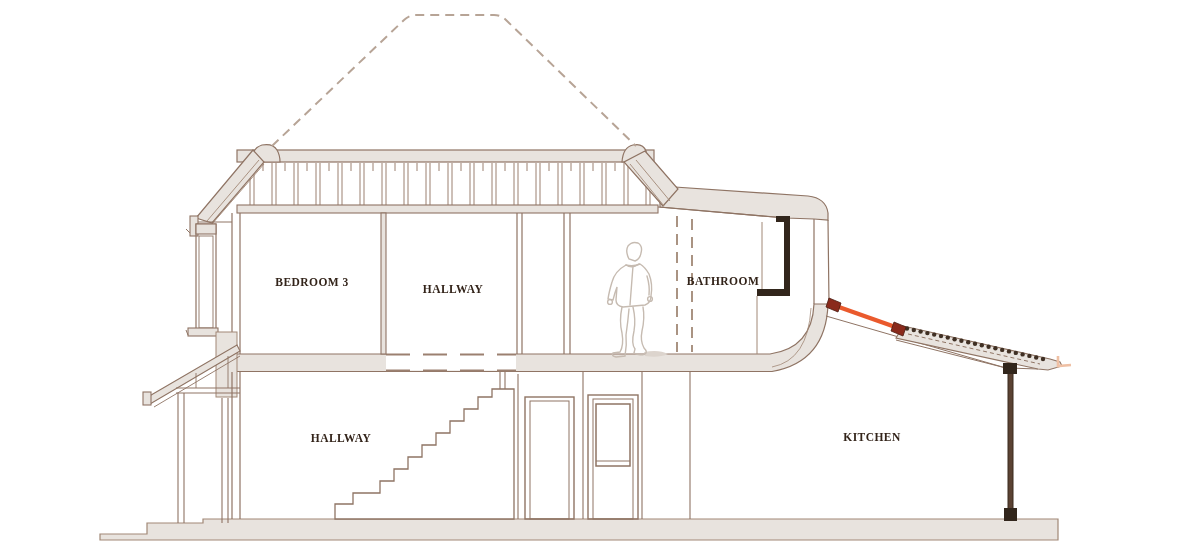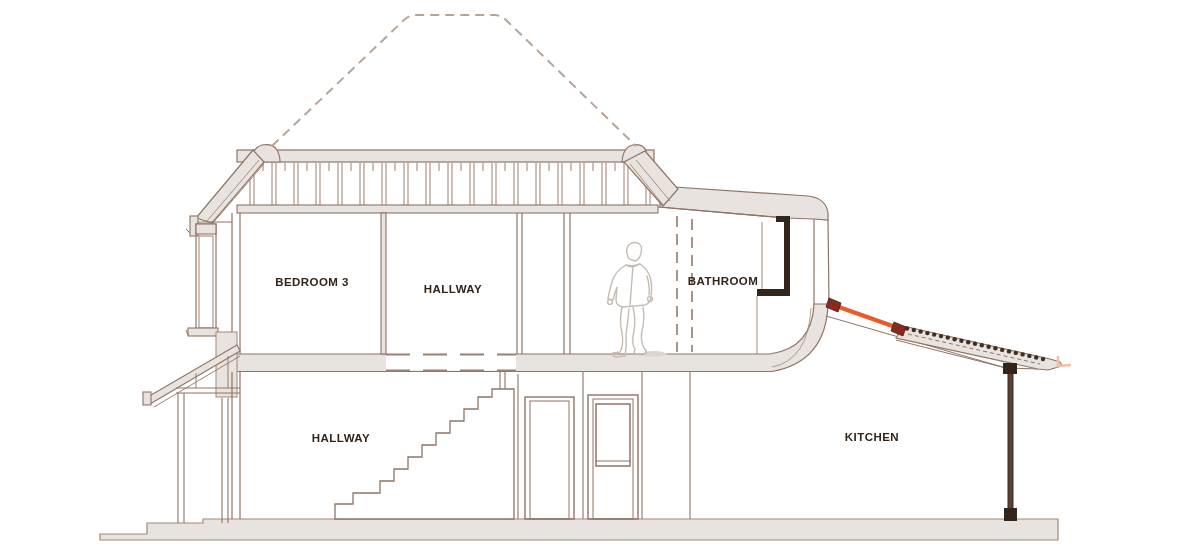--- a/index.html
+++ b/index.html
@@ -1,17 +1,17 @@
 <!DOCTYPE html>
 <html><head>
 <meta charset="utf-8">
 <style>
   html,body{margin:0;padding:0;background:#ffffff;}
   .stage{position:relative;width:1200px;height:560px;background:#ffffff;overflow:hidden;
-         font-family:Liberation Sans, sans-serif;}
+         font-family:Liberation Serif, serif;}
   .stage svg{position:absolute;left:0;top:0;}
   .room-label{position:absolute;transform:translate(-50%,-50%);font-size:11.5px;font-weight:700;
               color:#33241a;letter-spacing:.45px;white-space:nowrap;}
   .lbl-bedroom3{left:312px;top:282px;}
   .lbl-hall-up{left:453px;top:289px;}
   .lbl-bathroom{left:723px;top:281px;text-align:right;}
   .lbl-hall-low{left:341px;top:438px;}
   .lbl-kitchen{left:872px;top:437px;}
 </style>
 </head>

